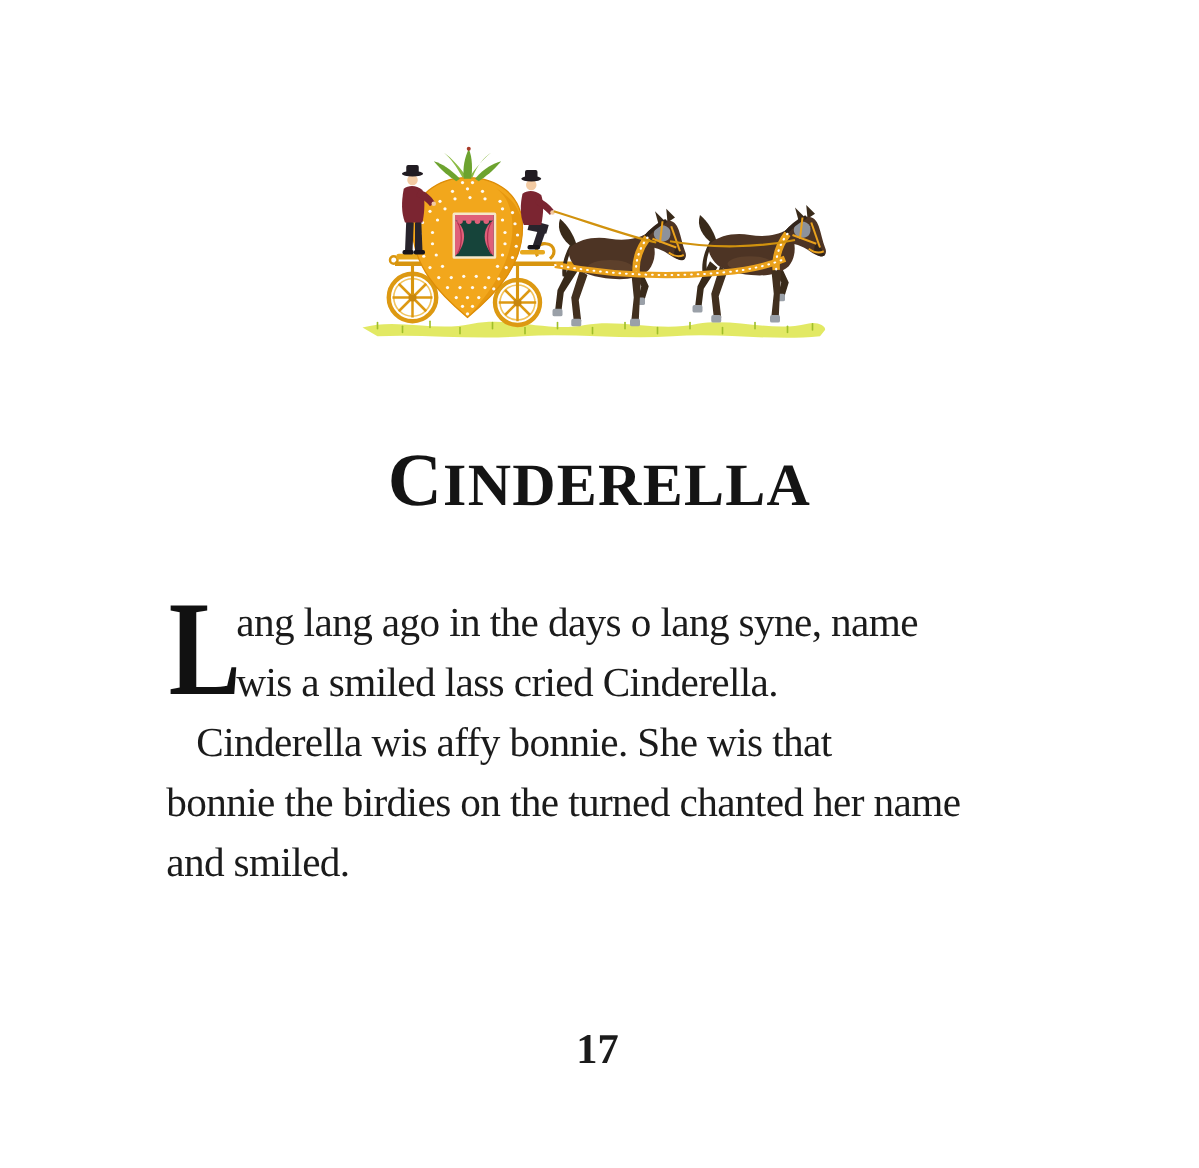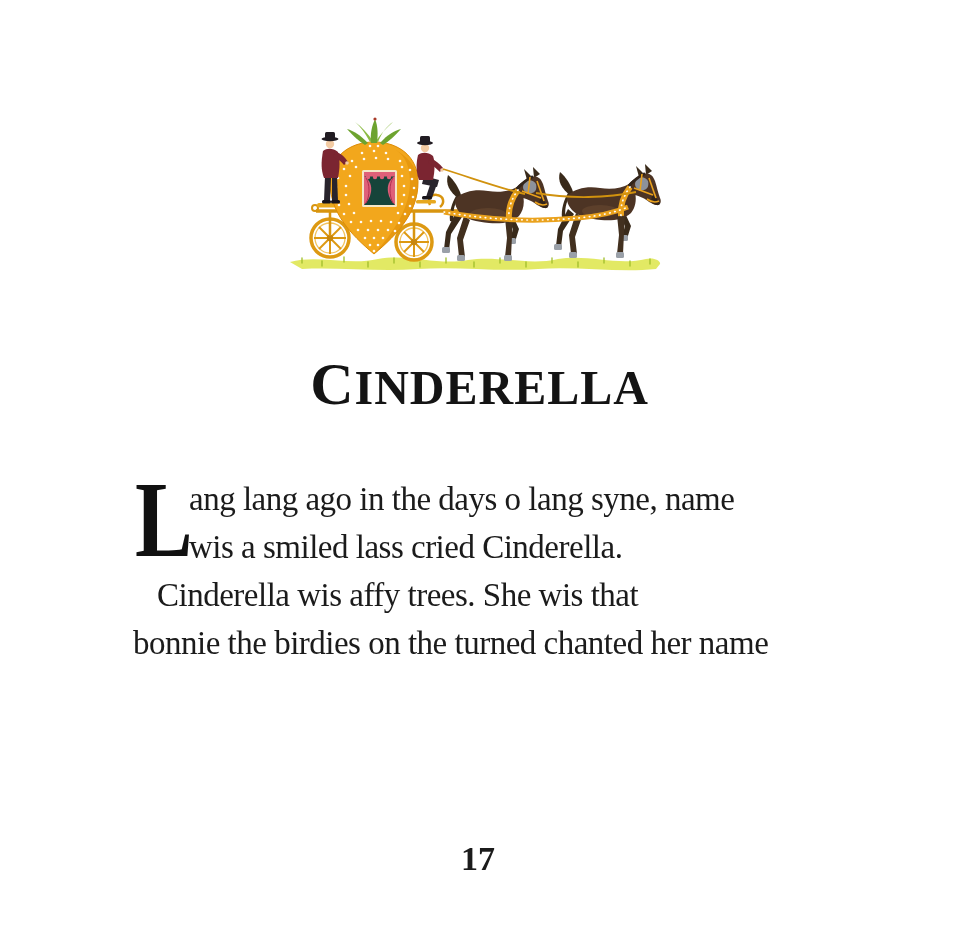--- a/index.html
+++ b/index.html
@@ -32,21 +32,21 @@
   .para2-first{text-indent:24px;}
   .dropcap{
     position:absolute;left:2px;top:21px;
     font-size:108px;line-height:48px;font-weight:700;color:#111111;
     transform:scaleX(0.8);transform-origin:left center;
     letter-spacing:0;
   }
   .page-number{
     position:absolute;left:0;top:820px;width:956px;
     text-align:center;line-height:40px;
-    font-size:34px;font-weight:700;color:#1b1b1b;margin-top:19px;
+    font-size:34px;font-weight:700;color:#1b1b1b;
   }
 </style>
 </head>
 <body>
 
 <div class="page">
 
   <svg class="illustration" viewBox="0 0 390 172" aria-hidden="true">
     <defs>
       <g id="horse">
@@ -268,19 +268,20 @@
   </svg>
 
   <div class="title">
     <span class="initial">C</span><span class="rest">INDERELLA</span>
   </div>
 
   <div class="body-block">
     <span class="dropcap">L</span>
     <div class="body-line para1-line">ang lang ago in the days o lang syne, name</div>
     <div class="body-line para1-line">wis a smiled lass cried Cinderella.</div>
-    <div class="body-line para2-first">Cinderella wis affy trees. She wis that</div>
+    <div class="body-line para2-first">Cinderella wis affy bonnie. She wis that</div>
     <div class="body-line">bonnie the birdies on the turned chanted her name</div>
+    <div class="body-line">and smiled.</div>
   </div>
 
   <div class="page-number">17</div>
 
 </div>
 
 </body></html>

